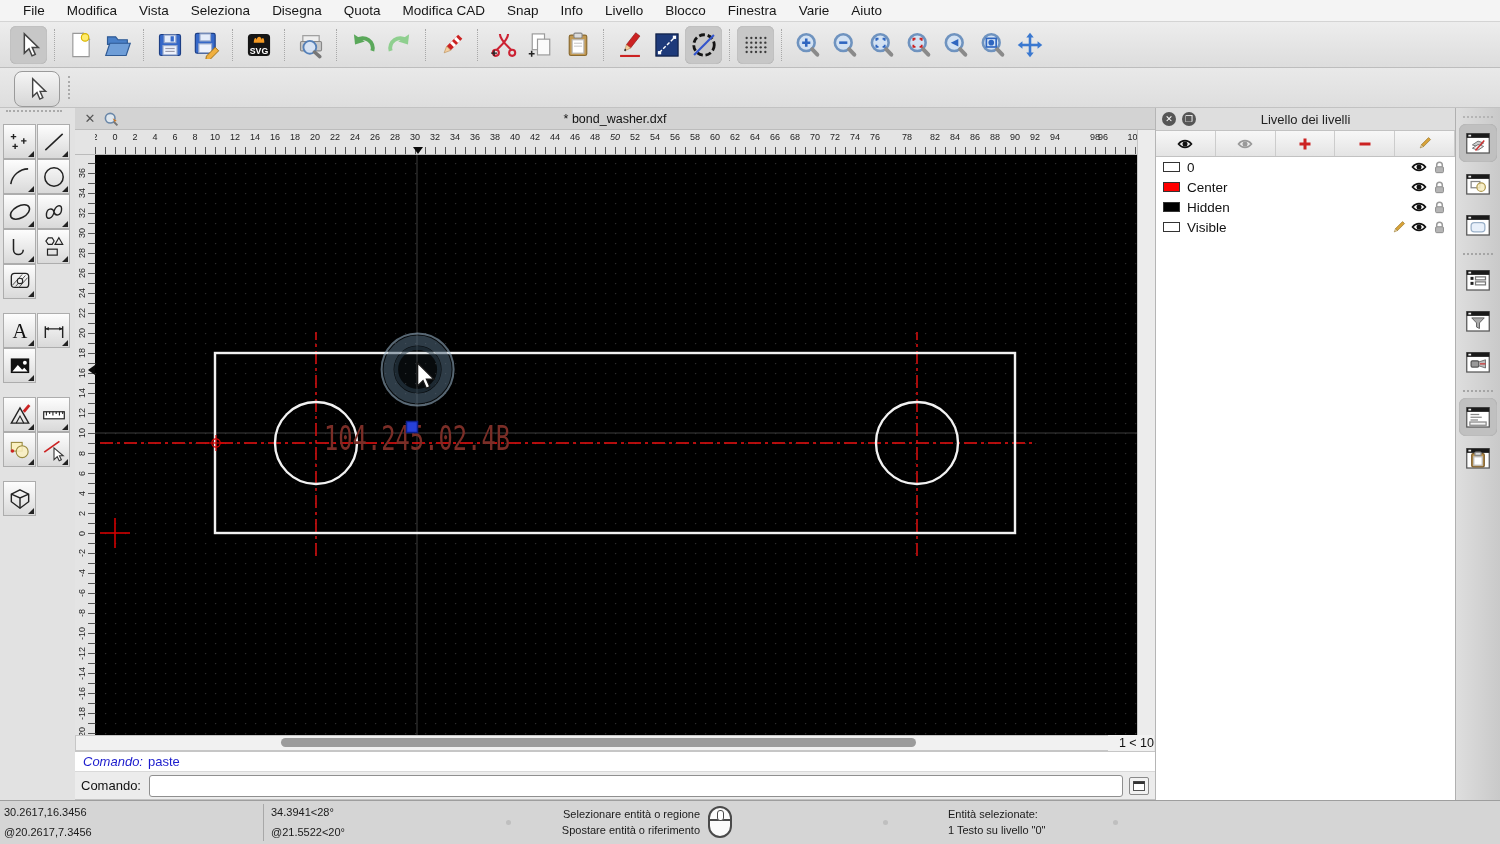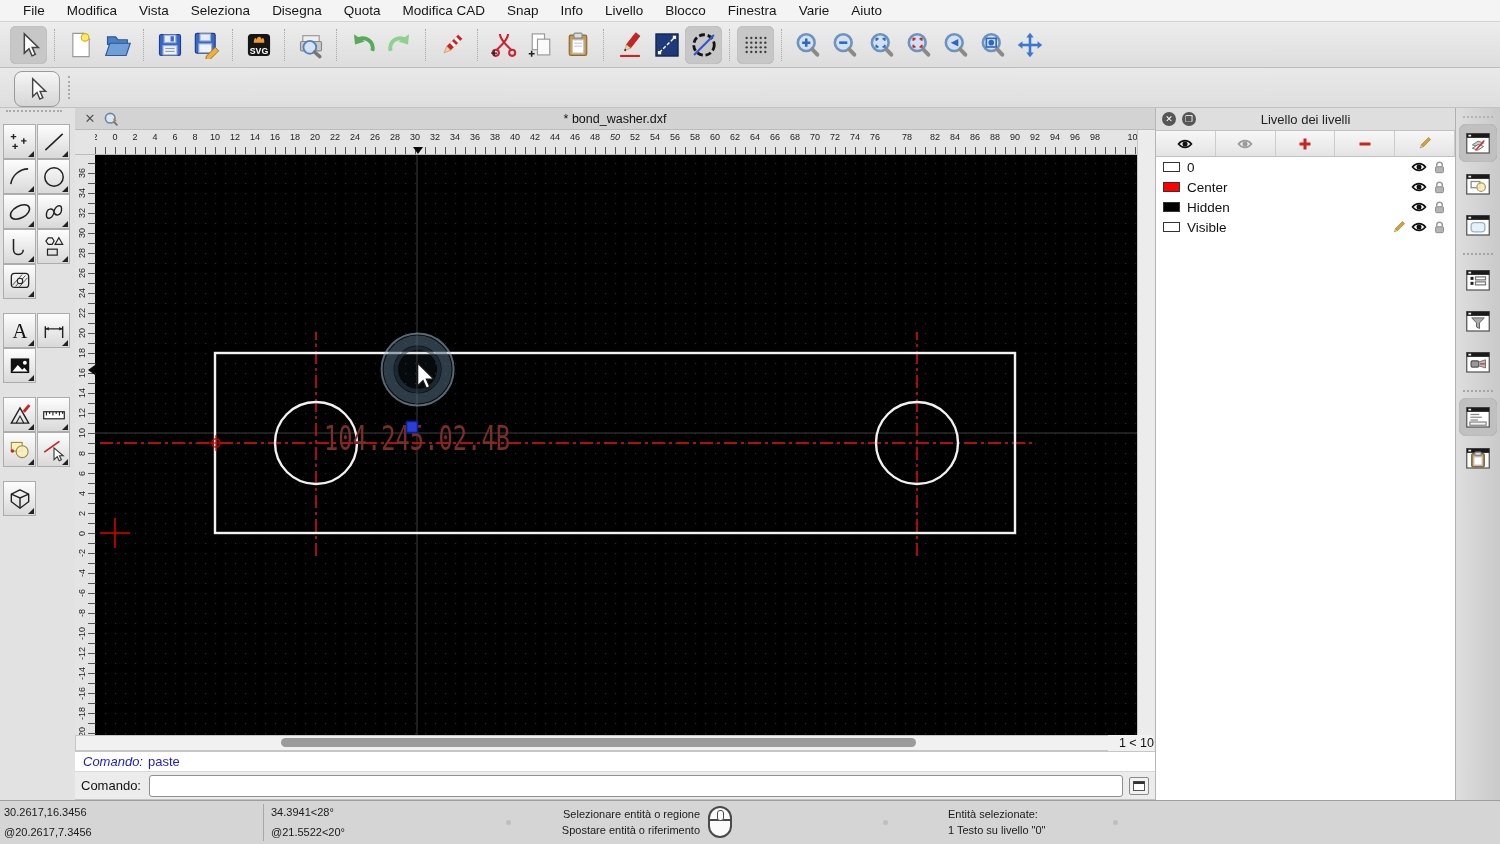--- a/index.html
+++ b/index.html
@@ -568,21 +568,21 @@
     <span class="hlab" style="left: 772px;">76</span>
     <span class="hlab" style="left: 792px; margin-left: 12px;">78</span>
     <span class="hlab" style="left: 812px; margin-top: 44px;">80</span>
     <span class="hlab" style="left: 832px;">82</span>
     <span class="hlab" style="left: 852px;">84</span>
     <span class="hlab" style="left: 872px;">86</span>
     <span class="hlab" style="left: 892px;">88</span>
     <span class="hlab" style="left: 912px;">90</span>
     <span class="hlab" style="left: 932px;">92</span>
     <span class="hlab" style="left: 952px;">94</span>
-    <span class="hlab" style="left: 972px; text-align: center;">96</span>
+    <span class="hlab" style="left: 1000px; text-align: center;">96</span>
     <span class="hlab" style="left: 992px;">98</span>
     <span class="hlab" style="left: 1056px;">100</span>
     <span class="hlab" style="left: 1032px;">102</span>
     <div class="hmark" style="left: 318px;"></div>
   </div>
 <div id="vruler">
     <div class="vticks"></div>
     <span class="vlab" style="top: 567px;">-20</span>
     <span class="vlab" style="top: 547px;">-18</span>
     <span class="vlab" style="top: 527px;">-16</span>

